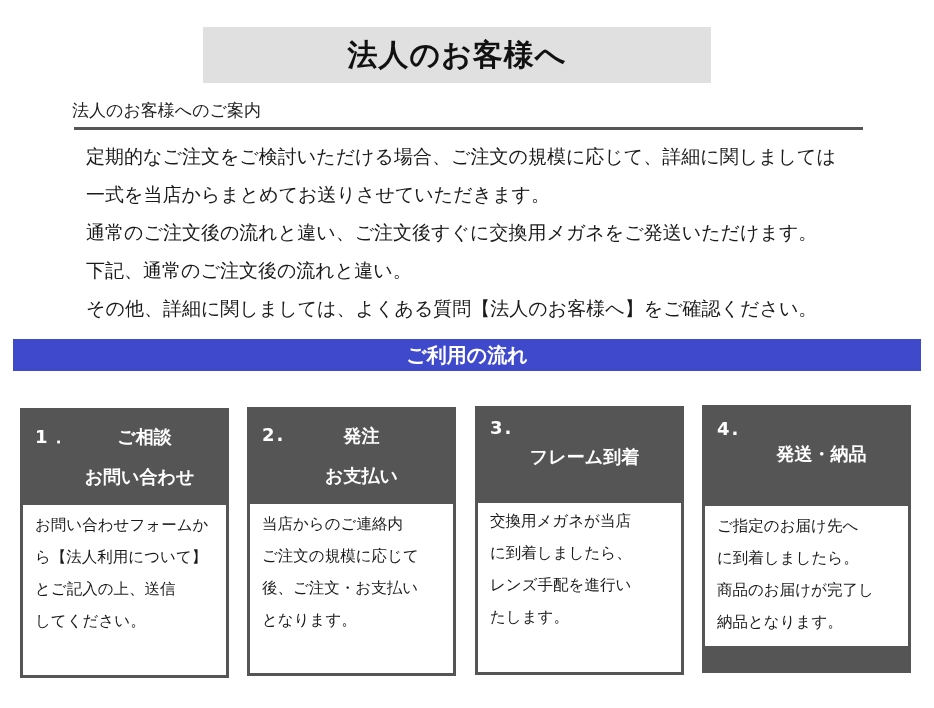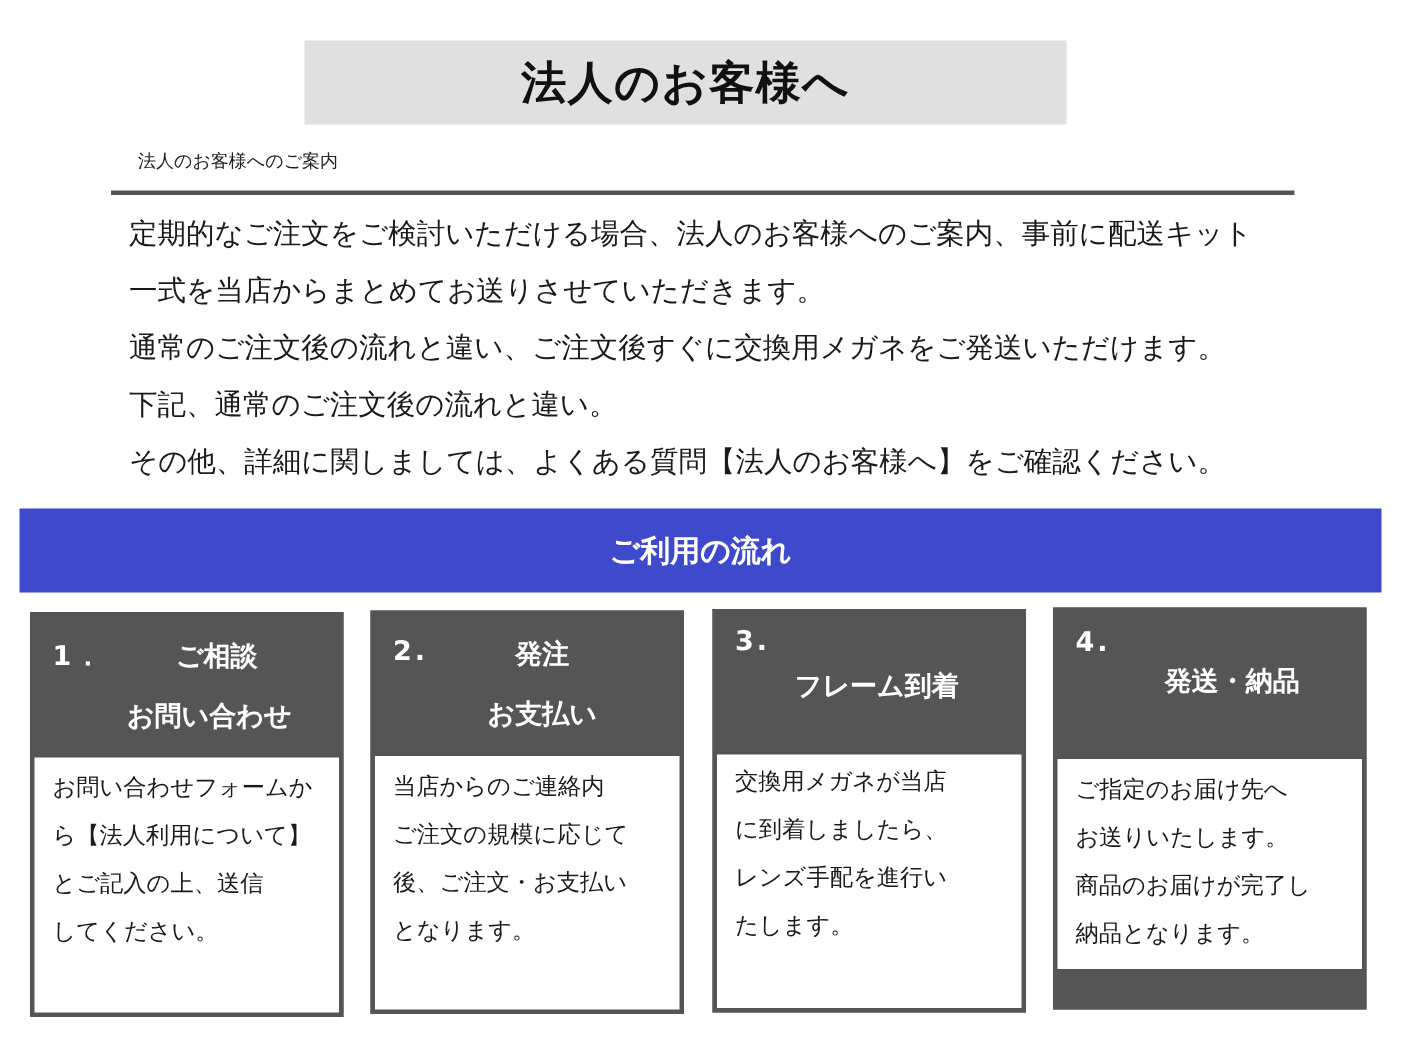--- a/index.html
+++ b/index.html
@@ -8,31 +8,31 @@
     font-family: "DejaVu Sans", "Liberation Sans", sans-serif; color: #1a1a1a;
   }
   .title-box {
     position: absolute; left: 203px; top: 27px; width: 508px; height: 56px;
     background: #e0e0e0; display: flex; align-items: center; justify-content: center;
   }
   .title-box h1 {
     margin: 0; font-size: 30px; font-weight: bold; color: #111; letter-spacing: 1px;
   }
   .intro-heading {
-    position: absolute; left: 92px; top: 99px; font-size: 12px; color: #222;
+    position: absolute; left: 72px; top: 99px; font-size: 17px; color: #222;
   }
   .intro-rule {
     position: absolute; left: 74px; top: 127px; width: 789px; height: 3px; background: #555;
   }
   .intro-lines { position: absolute; left: 86px; top: 137px; }
   .intro-line {
     font-size: 19px; height: 38px; line-height: 38px; color: #1a1a1a; white-space: nowrap;
   }
   .flow-bar {
-    position: absolute; left: 13px; top: 339px; width: 908px; height: 56px;
+    position: absolute; left: 13px; top: 339px; width: 908px; height: 32px;
     background: #3f49cb; display: flex; align-items: center; justify-content: center;
   }
   .flow-bar h2 { margin: 0; font-size: 20px; font-weight: bold; color: #ffffff; }
   .card {
     position: absolute; width: 209px; background: #555555; box-sizing: border-box;
     border: 3px solid #555555;
   }
   .card-head {
     height: 94px; color: #ffffff; font-weight: bold; position: relative;
   }
@@ -47,21 +47,21 @@
 <body>
 
 <div class="title-box">
   <h1>法人のお客様へ</h1>
 </div>
 
 <div class="intro-heading">法人のお客様へのご案内</div>
 <div class="intro-rule"></div>
 
 <div class="intro-lines">
-  <div class="intro-line">定期的なご注文をご検討いただける場合、法人のお客様へのご案内、事前に配送キット</div>
+  <div class="intro-line">定期的なご注文をご検討いただける場合、ご注文の規模に応じて、詳細に関しましては</div>
   <div class="intro-line">一式を当店からまとめてお送りさせていただきます。</div>
   <div class="intro-line">通常のご注文後の流れと違い、ご注文後すぐに交換用メガネをご発送いただけます。</div>
   <div class="intro-line">下記、通常のご注文後の流れと違い。</div>
   <div class="intro-line">その他、詳細に関しましては、よくある質問【法人のお客様へ】をご確認ください。</div>
 </div>
 
 <div class="flow-bar">
   <h2>ご利用の流れ</h2>
 </div>
 
@@ -106,17 +106,17 @@
   </div>
 </div>
 
 <div class="card" style="left:702px; top:405px; height:268px;">
   <div class="card-head" style="height:98px;">
     <span class="card-num" style="top:10px;">4.</span>
     <span class="card-title" style="top:34px; left:30px;">発送・納品</span>
   </div>
   <div class="card-body" style="height:140px;">
     <div class="card-body-line">ご指定のお届け先へ</div>
-    <div class="card-body-line">お送りいたします。</div>
+    <div class="card-body-line">に到着しましたら。</div>
     <div class="card-body-line">商品のお届けが完了し</div>
     <div class="card-body-line">納品となります。</div>
   </div>
 </div>
 
 </body></html>

